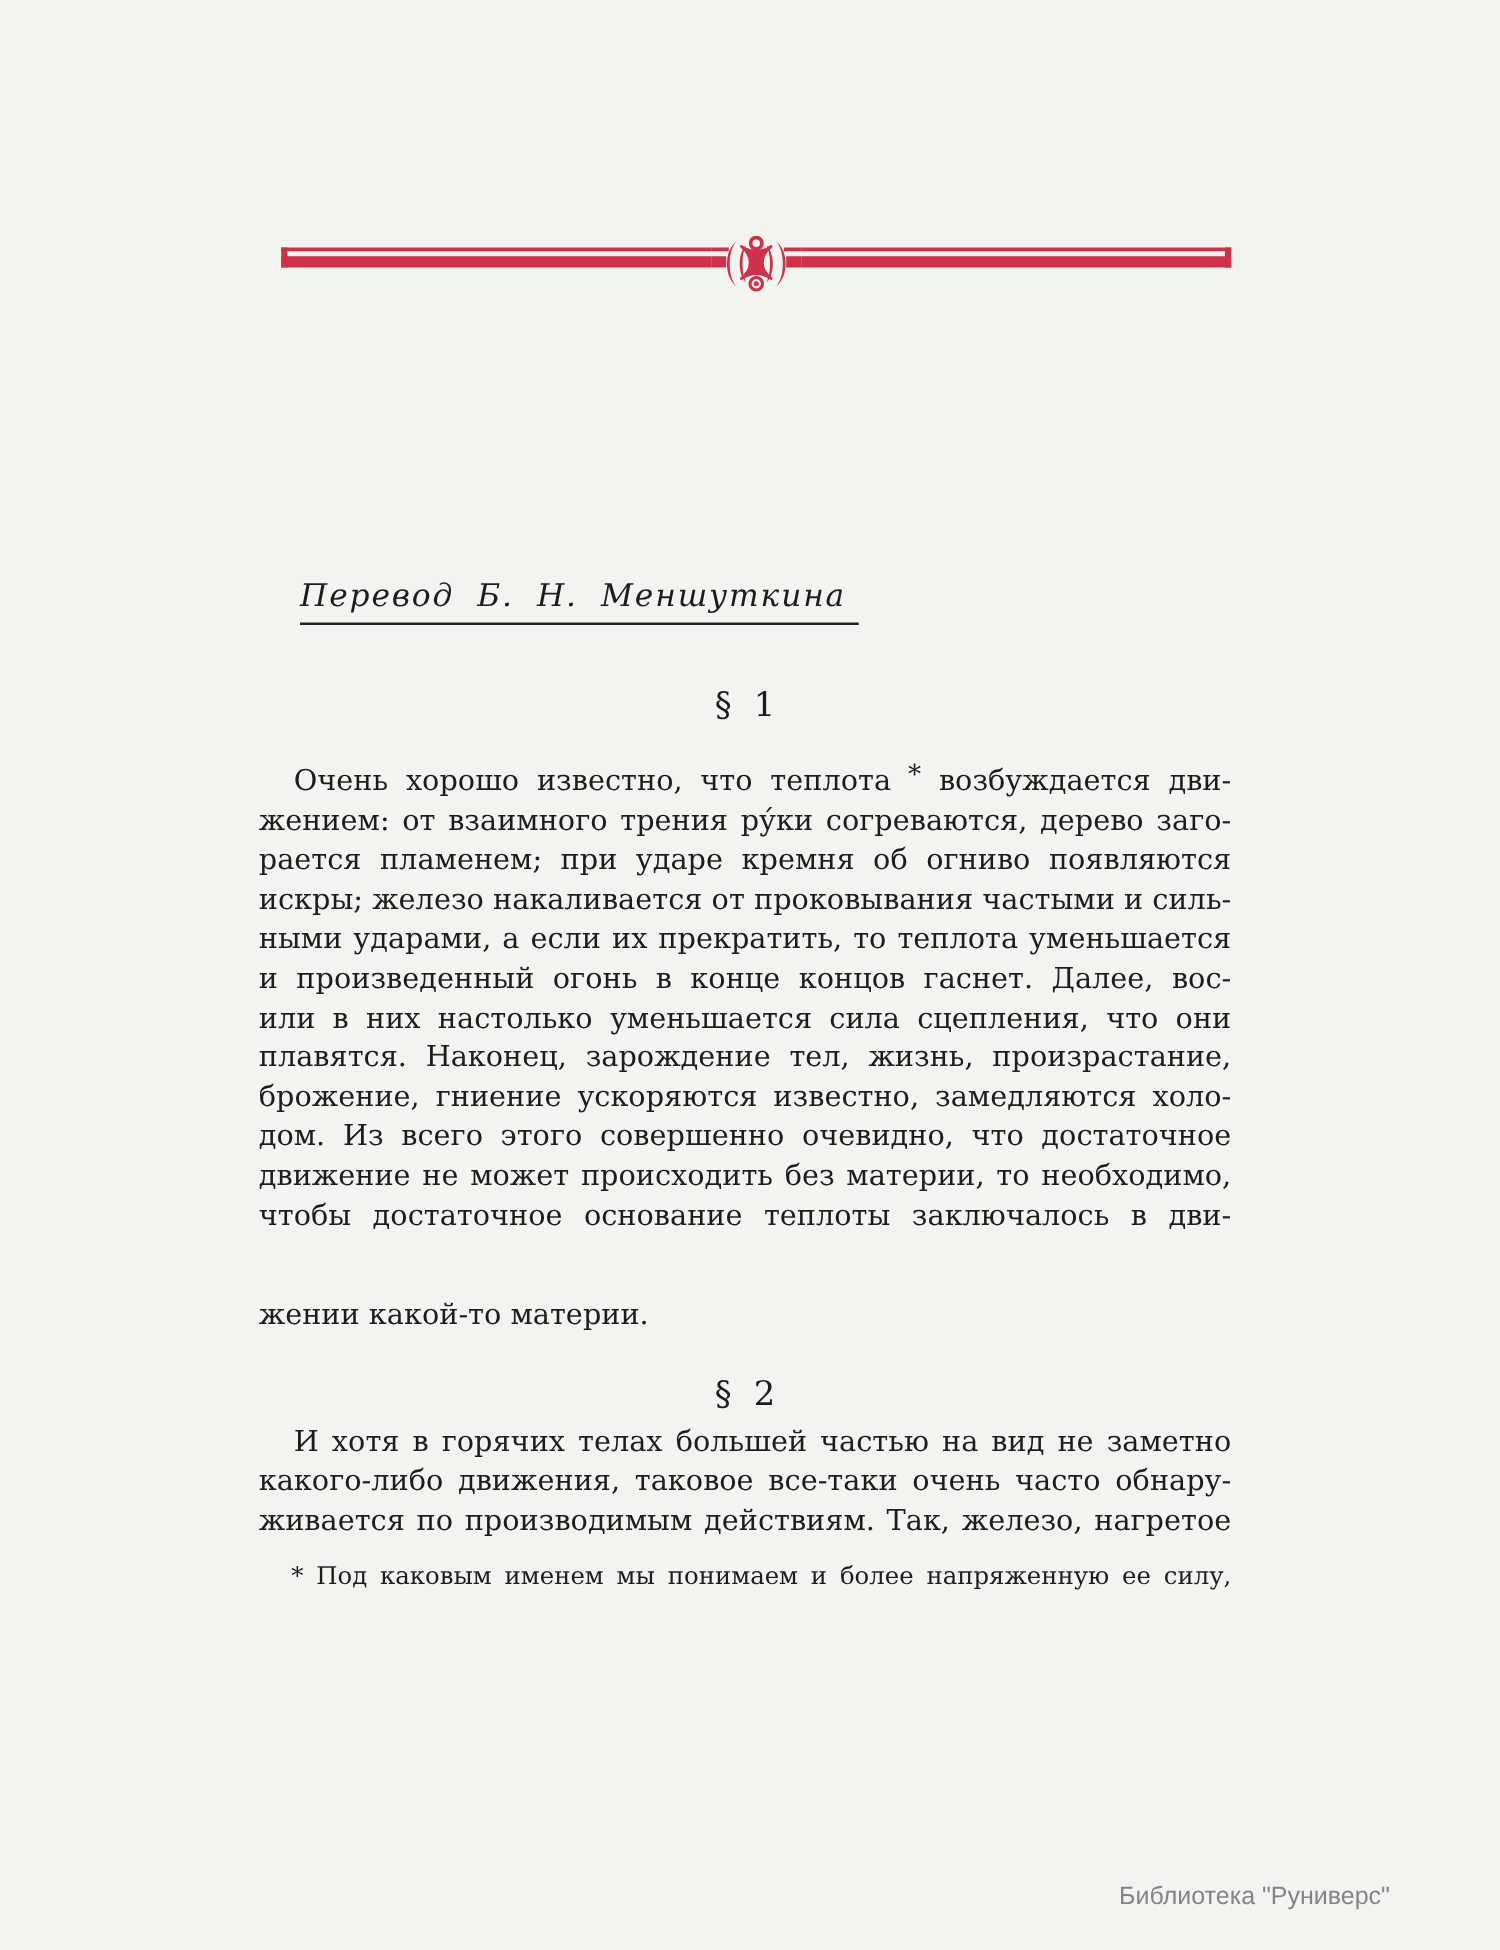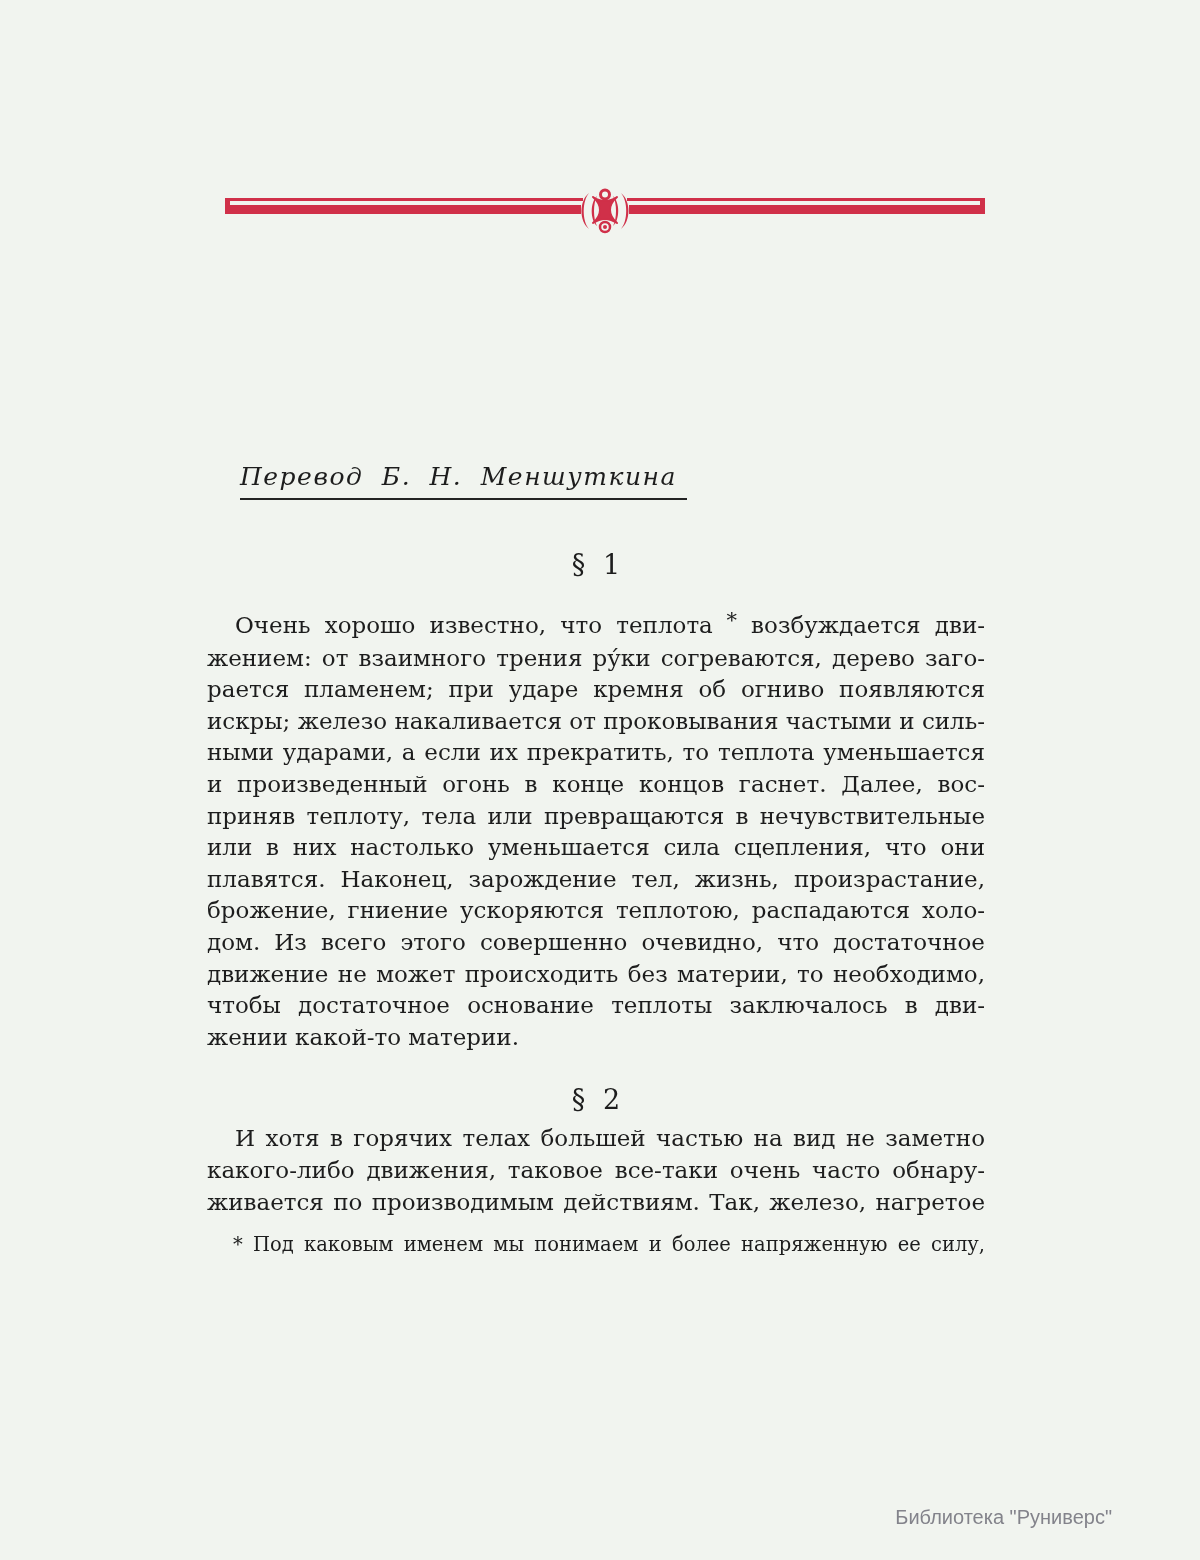--- a/index.html
+++ b/index.html
@@ -42,21 +42,21 @@
     position:absolute;left:207px;top:548px;width:778px;
     font-size:23px;line-height:31.6px;
   }
   .section-heading{
     text-align:center;font-size:27px;line-height:34px;
     word-spacing:9px;margin:30px 0 6px 0;
   }
   .section-heading:first-child{margin-top:0;margin-bottom:28px;}
   .paragraph{margin:0;}
   .line{text-align:justify;text-align-last:justify;white-space:normal;}
-  .line.last{text-align-last:left;}
+  .line.last{text-align-last:left;margin-top:48px;}
   .line.indent{padding-left:28px;}
   .i{}
   .ref{position:relative;top:-6px;font-size:21px;}
 
   
   .footnote{
     margin-top:12px;
     font-size:19.5px;line-height:30px;font-weight:normal;
   }
   .footnote .line.indent{padding-left:26px;}
@@ -104,24 +104,23 @@
 
   <div class="content">
       <div class="section-heading">§ 1</div>
       <div class="paragraph">
         <div class="line indent"><span>Очень хорошо известно, что теплота</span><span class="ref"> *</span><span> возбуждается дви-</span></div>
         <div class="line"><span>жением: от взаимного трения ру́ки согреваются, дерево заго-</span></div>
         <div class="line"><span>рается пламенем; при ударе кремня об огниво появляются</span></div>
         <div class="line"><span>искры; железо накаливается от проковывания частыми и силь-</span></div>
         <div class="line"><span>ными ударами, а если их прекратить, то теплота уменьшается</span></div>
         <div class="line"><span>и произведенный огонь в конце концов гаснет. Далее, вос-</span></div>
-        <div class="line"><span>приняв теплоту, тела или превращаются в нечувствительные</span></div>
         <div class="line"><span>или в них настолько уменьшается сила сцепления, что они</span></div>
         <div class="line"><span>плавятся. Наконец, зарождение тел, жизнь, произрастание,</span></div>
-        <div class="line"><span>брожение, гниение ускоряются теплотою, распадаются холо-</span></div>
+        <div class="line"><span>брожение, гниение ускоряются известно, замедляются холо-</span></div>
         <div class="line"><span>дом. Из всего этого совершенно очевидно, что </span><span class="i">достаточное</span></div>
         <div class="line"><span>движение не может происходить без материи, то необходимо,</span></div>
         <div class="line"><span>чтобы </span><span class="i">достаточное основание теплоты заключалось в дви-</span></div>
         <div class="line last"><span class="i">жении какой-то материи.</span></div>
       </div>
       <div class="section-heading">§ 2</div>
       <div class="paragraph">
         <div class="line indent"><span>И хотя в горячих телах большей частью на вид не заметно</span></div>
         <div class="line"><span>какого-либо движения, таковое все-таки очень часто обнару-</span></div>
         <div class="line"><span>живается по производимым действиям. Так, железо, нагретое</span></div>

